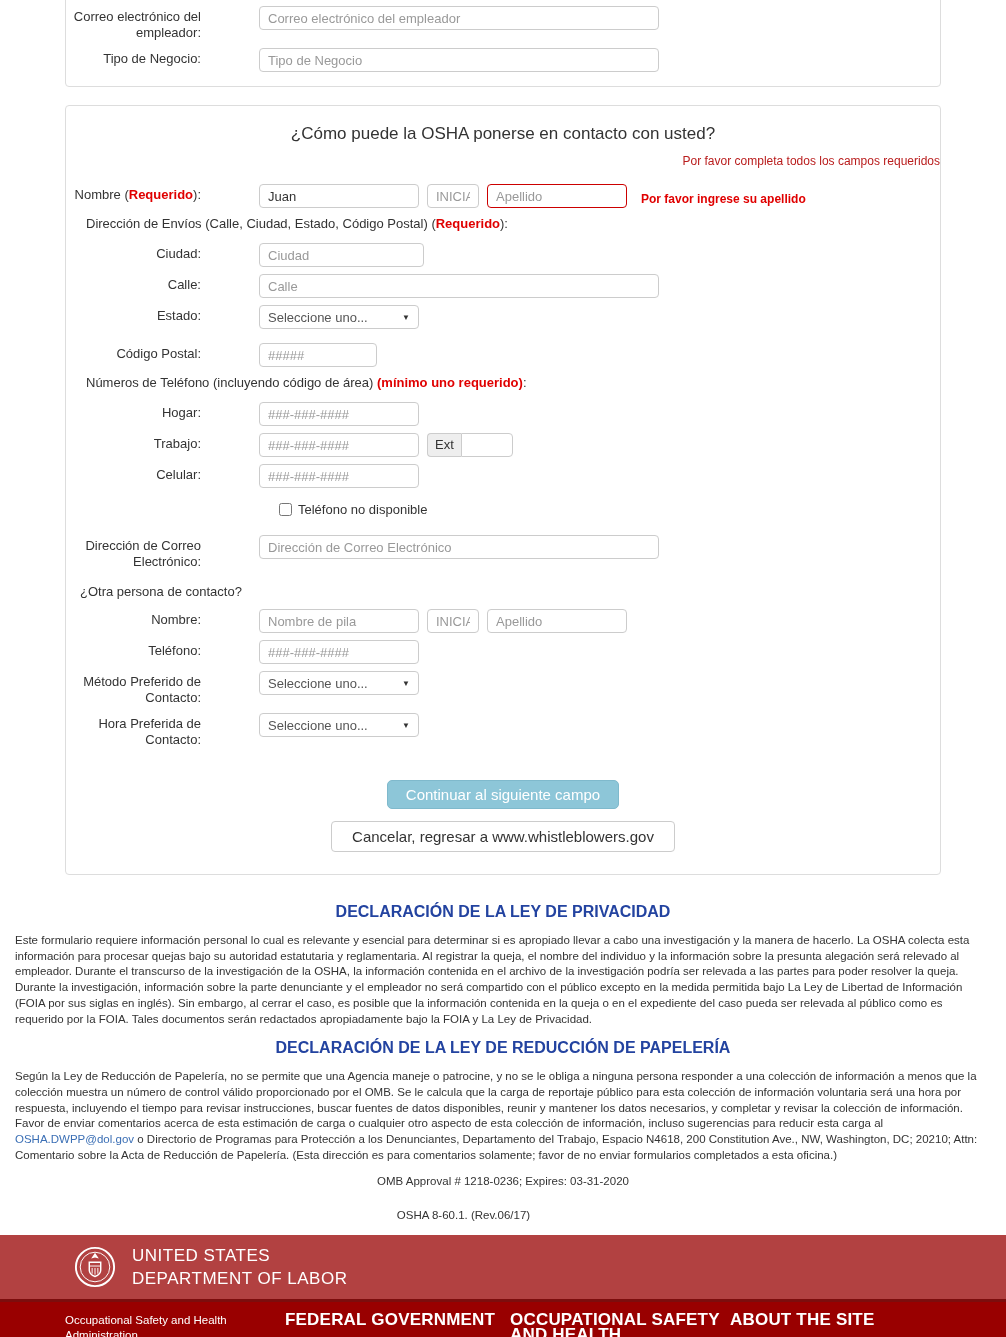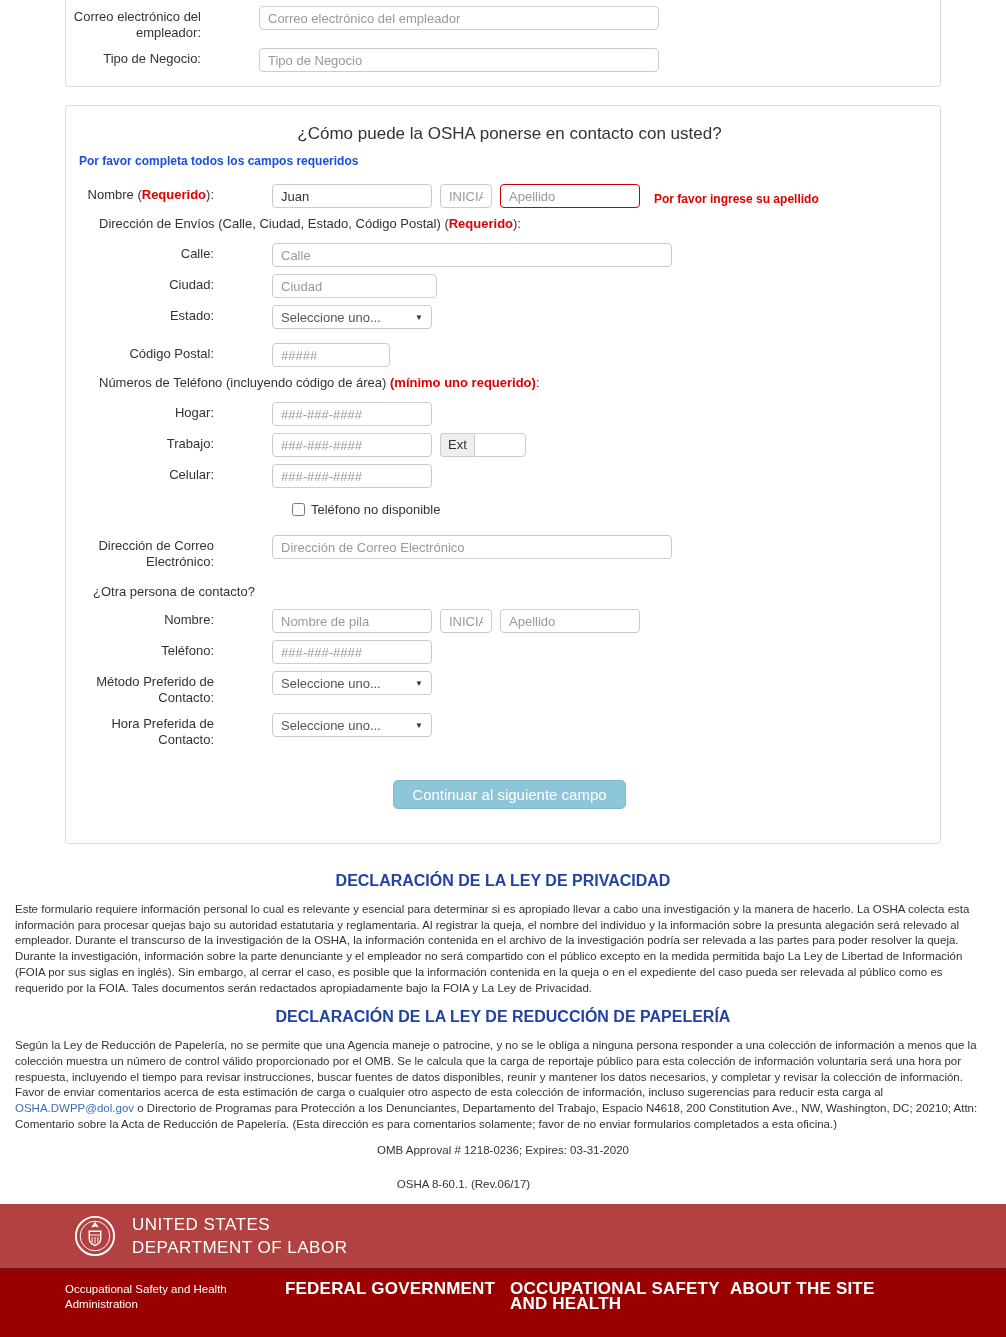--- a/index.html
+++ b/index.html
@@ -5,21 +5,21 @@
   * { box-sizing: border-box; }
   html, body { margin:0; padding:0; }
   body {
     width:1006px; height:1337px; overflow:hidden; background:#fff;
     font-family:"Liberation Sans", sans-serif; color:#333;
   }
   .panel {
     margin:0 65px; border:1px solid #ddd; border-radius:4px; background:#fff;
   }
   .panel-top { margin-top:-12px; padding:17px 0 14px 0; }
-  .panel-main { margin-top:18px; padding:16px 0 22px 13px; }
+  .panel-main { margin-top:18px; padding:16px 0 22px 0; }
 
   .form-row { display:flex; align-items:flex-start; margin-bottom:7px; padding-right:10px;gap:48px; }
   .form-label {
     width:145px; flex:0 0 145px; text-align:right; padding-right:10px; padding-top:3px;
     font-size:13px; color:#333; line-height:16px;
   }
   .controls { display:flex; align-items:center; }
   input[type="text"] {
     height:24px; border:1px solid #ccc; border-radius:4px; padding:2px 8px;
     font-size:13px; color:#333; font-family:"Liberation Sans", sans-serif; outline:none;
@@ -54,21 +54,21 @@
   }
   .input-group input { border-radius:0 4px 4px 0; width:52px; }
 
   .checkbox-row { margin:14px 0 18px 0; padding-left:213px; display:flex; align-items:center; }
   .checkbox-row input { margin:0 6px 0 0; }
   .checkbox-row label { font-size:13px; color:#333; }
 
   .gap-lg { margin-top:14px; }
 
   .form-title { text-align:center; font-size:17px; color:#333; margin:2px 0 10px 0; font-weight:normal; }
-  .form-warning { text-align:left; font-size:12px; font-weight:bold; color:#1d4ed8; margin-bottom:16px; }
+  .form-warning { text-align:right; font-size:12px; font-weight:normal; color:#b91c1c; margin-bottom:16px; }
 
   .btn-continue {
     display:block; margin:32px auto 12px auto; background:#8dc6d8; border:1px solid #7fb9cc;
     color:#fff; font-size:15px; padding:5px 18px; border-radius:5px; cursor:pointer;
     font-family:"Liberation Sans", sans-serif;
   }
   .btn-cancel {
     display:block; margin:0 auto; background:#fff; border:1px solid #ccc;
     color:#333; font-size:15px; padding:6px 20px; border-radius:4px; cursor:pointer;
     font-family:"Liberation Sans", sans-serif;
@@ -129,29 +129,29 @@
       <input type="text" class="w-first" value="Juan" style="">
       <input type="text" class="w-initial" placeholder="INICIAL" style="">
       <input type="text" class="w-last err-border" placeholder="Apellido" style="">
       <div class="inline-error">Por favor ingrese su apellido</div>
     </div>
   </div>
 
   <div class="section-heading"><span>Dirección de Envíos (Calle, Ciudad, Estado, Código Postal) (</span><span class="req">Requerido</span><span>):</span></div>
 
   <div class="form-row">
+    <div class="form-label">Ciudad:</div>
+    <div class="controls">
+      <input type="text" class="w-city" placeholder="Ciudad" style="">
+    </div>
+  </div>
+  <div class="form-row">
     <div class="form-label">Calle:</div>
     <div class="controls">
       <input type="text" class="w-wide" placeholder="Calle" style="">
-    </div>
-  </div>
-  <div class="form-row">
-    <div class="form-label">Ciudad:</div>
-    <div class="controls">
-      <input type="text" class="w-city" placeholder="Ciudad" style="">
     </div>
   </div>
   <div class="form-row">
     <div class="form-label">Estado:</div>
     <div class="controls">
       <div class="select-box">
         <span>Seleccione uno...</span>
         <span class="caret">▼</span>
       </div>
     </div>
@@ -228,20 +228,21 @@
     <div class="form-label">Hora Preferida de Contacto:</div>
     <div class="controls">
       <div class="select-box">
         <span>Seleccione uno...</span>
         <span class="caret">▼</span>
       </div>
     </div>
   </div>
 
   <button class="btn-continue">Continuar al siguiente campo</button>
+  <button class="btn-cancel">Cancelar, regresar a www.whistleblowers.gov</button>
 </div>
 
 <div class="privacy">
   <h3>DECLARACIÓN DE LA LEY DE PRIVACIDAD</h3>
   <p>Este formulario requiere información personal lo cual es relevante y esencial para determinar si es apropiado llevar a cabo una investigación y la manera de hacerlo. La OSHA colecta esta información para procesar quejas bajo su autoridad estatutaria y reglamentaria. Al registrar la queja, el nombre del individuo y la información sobre la presunta alegación será relevado al empleador. Durante el transcurso de la investigación de la OSHA, la información contenida en el archivo de la investigación podría ser relevada a las partes para poder resolver la queja. Durante la investigación, información sobre la parte denunciante y el empleador no será compartido con el público excepto en la medida permitida bajo La Ley de Libertad de Información (FOIA por sus siglas en inglés). Sin embargo, al cerrar el caso, es posible que la información contenida en la queja o en el expediente del caso pueda ser relevada al público como es requerido por la FOIA. Tales documentos serán redactados apropiadamente bajo la FOIA y La Ley de Privacidad.</p>
   <h3>DECLARACIÓN DE LA LEY DE REDUCCIÓN DE PAPELERÍA</h3>
   <p><span>Según la Ley de Reducción de Papelería, no se permite que una Agencia maneje o patrocine, y no se le obliga a ninguna persona responder a una colección de información a menos que la colección muestra un número de control válido proporcionado por el OMB. Se le calcula que la carga de reportaje público para esta colección de información voluntaria será una hora por respuesta, incluyendo el tiempo para revisar instrucciones, buscar fuentes de datos disponibles, reunir y mantener los datos necesarios, y completar y revisar la colección de información. Favor de enviar comentarios acerca de esta estimación de carga o cualquier otro aspecto de esta colección de información, incluso sugerencias para reducir esta carga al </span><a href="#">OSHA.DWPP@dol.gov</a><span> o Directorio de Programas para Protección a los Denunciantes, Departamento del Trabajo, Espacio N4618, 200 Constitution Ave., NW, Washington, DC; 20210; Attn: Comentario sobre la Acta de Reducción de Papelería. (Esta dirección es para comentarios solamente; favor de no enviar formularios completados a esta oficina.)</span></p>
   <div class="omb-line">OMB Approval # 1218-0236; Expires: 03-31-2020</div>
   <div class="form-number">OSHA 8-60.1. (Rev.06/17)</div>
 </div>

